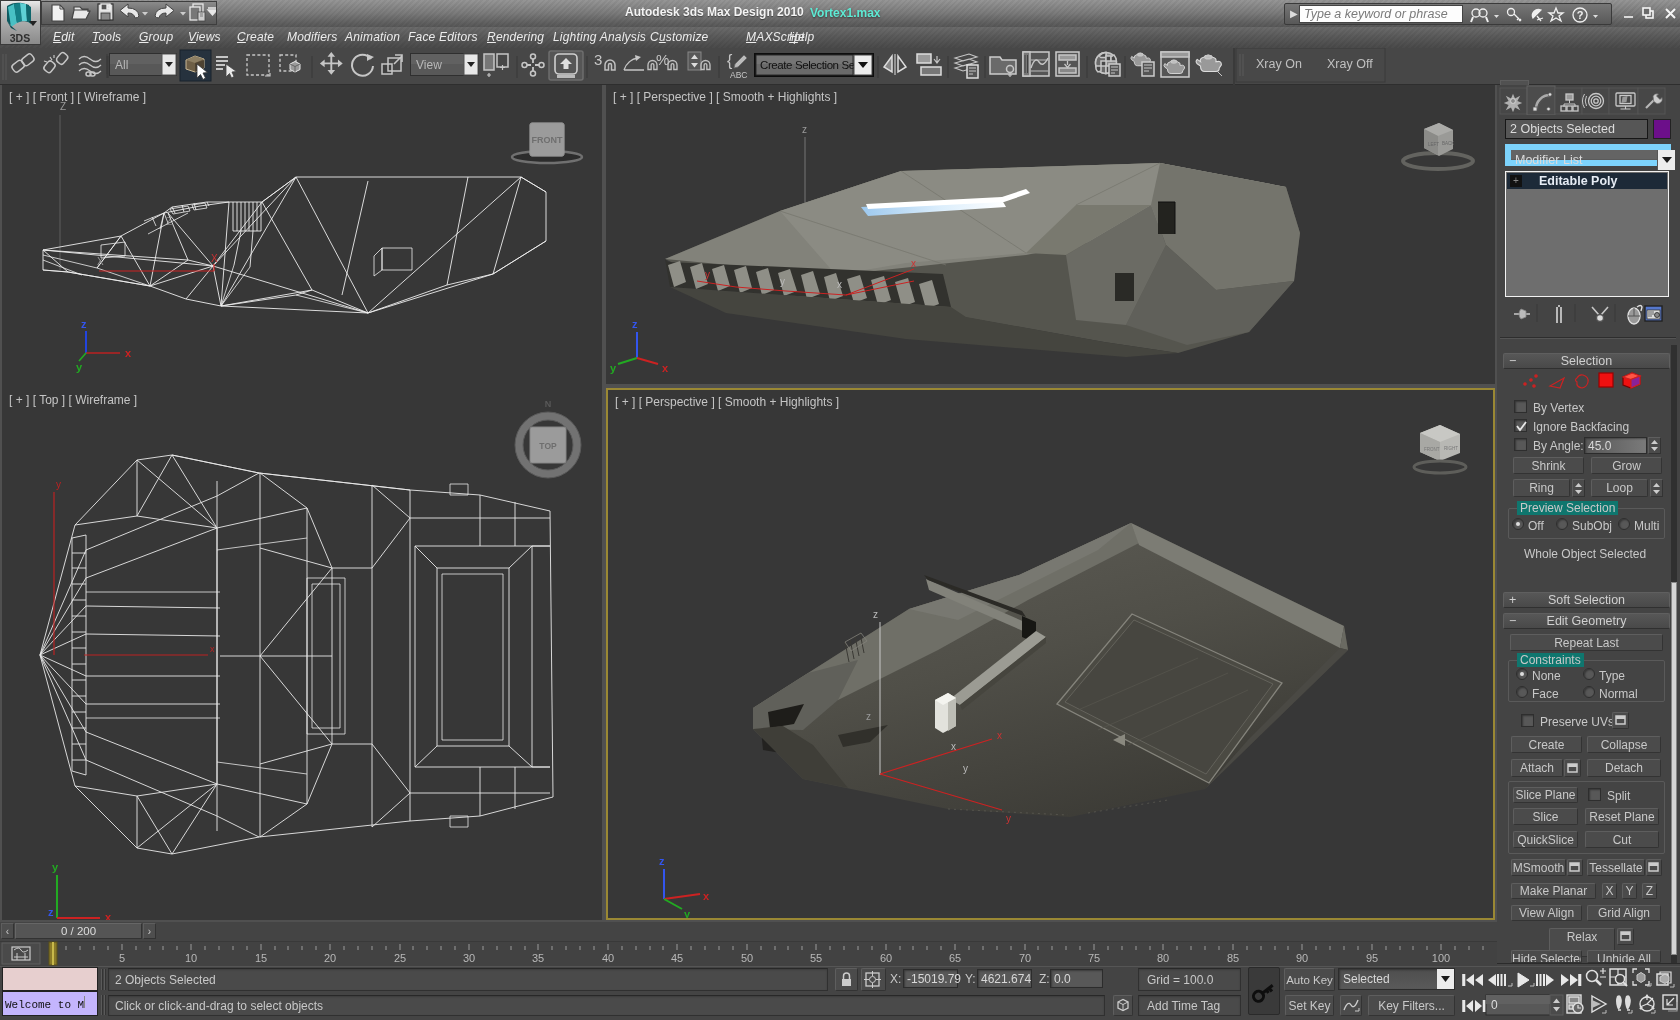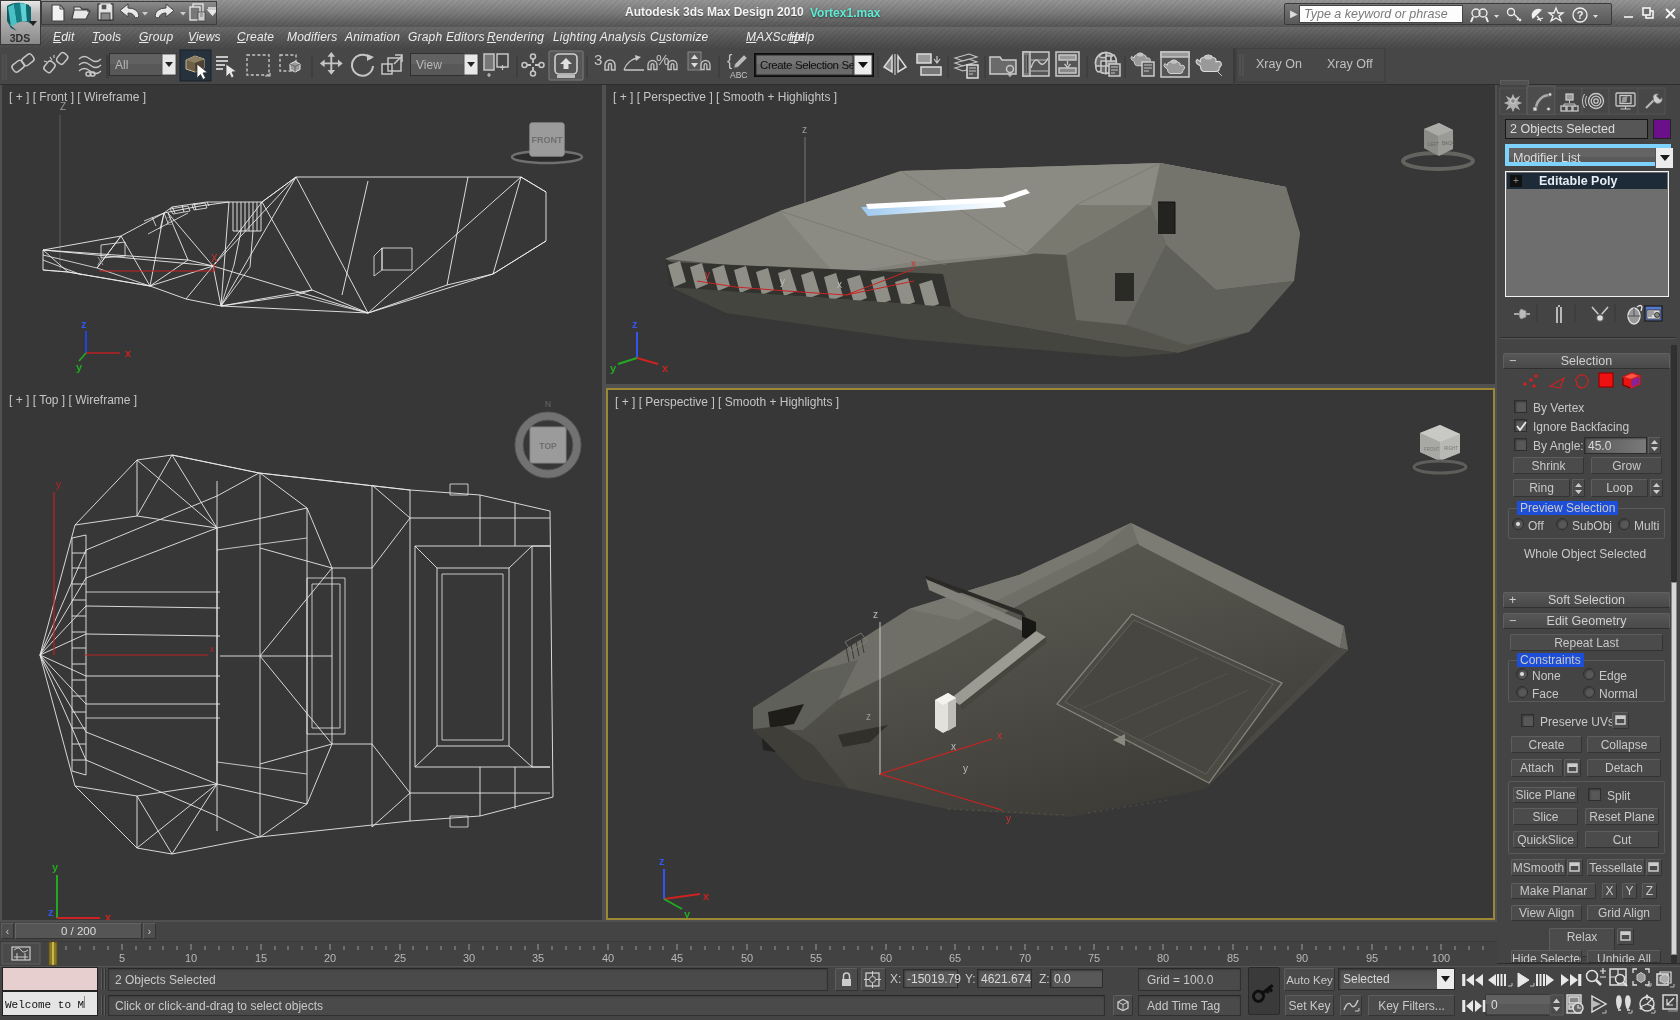--- a/index.html
+++ b/index.html
@@ -14,21 +14,21 @@
 .vplabel{position:absolute;left:7px;top:5px;color:#c5c5c5;font-size:12px;}
 #cmdpanel{left:1497px;top:85px;width:183px;height:880px;background:#444;}
 #timeslider{left:0;top:922px;width:1497px;height:19px;background:#444;}
 #ruler{left:0;top:941px;width:1497px;height:25px;background:#424242;border-top:1px solid #393939;}
 #statusbar{left:0;top:966px;width:1680px;height:54px;background:#444;border-top:1px solid #555;}
 .sunken{background:#4a4a4a;border:1px solid #303030;border-top-color:#282828;box-shadow:inset 0 1px 2px rgba(0,0,0,0.2);}
 .btn{position:absolute;background:#4b4b4b;border:1px solid #5e5e5e;border-bottom-color:#333;border-right-color:#333;border-radius:2px;color:#c8c8c8;text-align:center;font-size:12px;}
 .rollhdr{position:absolute;background:linear-gradient(#575757,#494949);border:1px solid #5f5f5f;border-bottom-color:#303030;border-radius:2px;color:#d0d0d0;text-align:center;font-size:12.5px;height:16px;line-height:15px;}
 .rollhdr .pm{position:absolute;left:5px;top:0;}
 .grpbox{position:absolute;border:1px solid #5a5a5a;border-radius:2px;}
-.grplabel{position:absolute;top:-8px;left:8px;background:#1d4ed8;padding:0 3px;font-size:12px;color:#c8c8c8;}
+.grplabel{position:absolute;top:-8px;left:8px;background:#0f766e;padding:0 3px;font-size:12px;color:#c8c8c8;}
 .chk{position:absolute;width:13px;height:13px;background:#585858;border:1px solid #2e2e2e;box-shadow:inset 1px 1px 2px rgba(0,0,0,0.4);}
 .radio{position:absolute;width:12px;height:12px;border-radius:50%;background:#585858;border:1px solid #2e2e2e;box-shadow:inset 1px 1px 2px rgba(0,0,0,0.4);}
 .lbl{position:absolute;font-size:12px;color:#c8c8c8;white-space:nowrap;}
 .fld{position:absolute;background:#585858;border:1px solid #2c2c2c;color:#d8d8d8;font-size:12px;box-shadow:inset 1px 1px 2px rgba(0,0,0,0.35);}
 .spin{position:absolute;width:13px;background:#4b4b4b;border:1px solid #5e5e5e;border-bottom-color:#333;border-right-color:#333;}
 </style></head>
 <body>
 <div id="titlebar" class="abs"></div>
 
 <div class="abs" style="left:0px;top:0px;width:41px;height:45px;background:linear-gradient(#e8e8e8,#b9b9b9 30%,#8a8a8a);border:1px solid #3a3a3a;z-index:30;">
@@ -103,21 +103,21 @@
 </svg>
 <div id="menubar" class="abs"></div>
 <div id="menuitems">
  <span class="menuitem" style="left:53px;top:30px;"><u>E</u>dit</span>
  <span class="menuitem" style="left:92px;top:30px;"><u>T</u>ools</span>
  <span class="menuitem" style="left:139px;top:30px;"><u>G</u>roup</span>
  <span class="menuitem" style="left:188px;top:30px;"><u>V</u>iews</span>
  <span class="menuitem" style="left:237px;top:30px;"><u>C</u>reate</span>
  <span class="menuitem" style="left:287px;top:30px;">Modifiers</span>
  <span class="menuitem" style="left:345px;top:30px;">Animation</span>
- <span class="menuitem" style="left:408px;top:30px;">Graph Editors</span>
+ <span class="menuitem" style="left:408px;top:30px;">Face Editors</span>
  <span class="menuitem" style="left:487px;top:30px;"><u>R</u>endering</span>
  <span class="menuitem" style="left:553px;top:30px;">Lighting Analysis</span>
  <span class="menuitem" style="left:650px;top:30px;">C<u>u</u>stomize</span>
  <span class="menuitem" style="left:718px;top:30px;margin-left:28px;"><u>M</u>AXScript</span>
  <span class="menuitem" style="left:789px;top:30px;"><u>H</u>elp</span>
 </div>
 <div id="toolbar" class="abs"></div>
 <svg class="abs" style="left:0;top:48px;" width="1680" height="37">
  <defs>
   <g id="magnet">
@@ -645,21 +645,21 @@
   <g transform="translate(147,9)">
           <path d="M2 14 l9 -9" stroke-width="2.2" stroke="#b8b8b8"></path>
           <path d="M9 2 q2 -3 5.5 -2 l-2 2 l3.5 3.5 l2 -2 q1 3.5 -2 5.5 q-3 2 -5.5 -1 l-0.8 -0.8 z" fill="#ccc" stroke="#666" stroke-width="0.7"></path>
         </g>
  </g>
 </svg>
 
 <div class="abs" style="left:1505px;top:119px;width:143px;height:20px;background:#565656;border:1px solid #171717;color:#dcdcdc;padding:2px 0 0 4px;font-size:12.5px;">2 Objects Selected</div>
 <div class="abs" style="left:1653px;top:119px;width:18px;height:20px;background:#6c0f8a;border:1px solid #222;"></div>
 
-<div class="abs" style="left:1505px;top:144px;width:166px;height:22px;background:#5a5a5a;border:4px solid #7dd3fc;">
+<div class="abs" style="left:1505px;top:144px;width:166px;height:22px;background:#5a5a5a;border:6px solid #7dd3fc;">
  <div class="abs" style="left:0;top:0;width:164px;height:9px;background:#646464;"></div>
  <span class="abs" style="left:4px;top:3px;color:#dcdcdc;font-size:12.5px;">Modifier List</span>
  <div class="abs" style="left:146px;top:0px;width:18px;height:20px;background:#ececec;border-left:1px solid #555;">
   <svg width="18" height="20">
           <path d="M4 7 l10 0 l-5 6 z" fill="#1a1a1a"></path>
         </svg>
  </div>
 </div>
 
 <div class="abs" style="left:1505px;top:171px;width:164px;height:126px;background:#6e6e6e;border:1px solid #f2f2f2;">
@@ -762,21 +762,21 @@
 <div class="rollhdr" style="left:1503px;top:613px;width:167px;"><span class="pm">−</span>Edit Geometry</div>
 <div class="btn" style="left:1510px;top:634px;width:153px;height:17px;line-height:16px;">Repeat Last</div>
 <div class="grpbox" style="left:1508px;top:660px;width:157px;height:42px;">
       <span class="grplabel">Constraints</span>
     </div>
 <div class="radio" style="left:1516px;top:668px;">
       <div class="abs" style="left:3px;top:3px;width:4px;height:4px;border-radius:50%;background:#ddd;"></div>
     </div>
     <span class="lbl" style="left:1532px;top:669px;">None</span>
 <div class="radio" style="left:1583px;top:668px;"></div>
-    <span class="lbl" style="left:1599px;top:669px;">Edge</span>
+    <span class="lbl" style="left:1599px;top:669px;">Type</span>
 <div class="radio" style="left:1516px;top:686px;"></div>
     <span class="lbl" style="left:1532px;top:687px;">Face</span>
 <div class="radio" style="left:1583px;top:686px;"></div>
     <span class="lbl" style="left:1599px;top:687px;">Normal</span>
 <div class="chk" style="left:1521px;top:714px;"></div>
     <span class="lbl" style="left:1540px;top:715px;">Preserve UVs</span>
 <div class="btn" style="left:1612px;top:712px;width:17px;height:17px;"><svg width="15" height="15">
         <rect x="3" y="3" width="9" height="8" fill="none" stroke="#ccc" stroke-width="1.5"></rect>
         <rect x="3" y="3" width="9" height="3" fill="#ccc"></rect>
       </svg></div>
@@ -857,21 +857,21 @@
       <text x="1302" y="21">90</text>
       <text x="1372" y="21">95</text>
       <text x="1441" y="21">100</text>
  </g>
  <rect x="49" y="1" width="8" height="23" fill="#8a7a28" stroke="#5a5018"></rect>
  <rect x="52" y="1" width="2" height="23" fill="#c8b84a"></rect>
 </svg>
 <div id="statusbar" class="abs"></div>
 
 <div class="abs" style="left:2px;top:967px;width:96px;height:24px;background:#e7cfcf;border:1px solid #222;"></div>
-<div class="abs" style="left:2px;top:991px;width:96px;height:25px;background:#e5e5e5;border:1px solid #222;font-family:'Liberation Mono',monospace;font-size:11px;color:#111;padding:4px 0 0 2px;white-space:nowrap;overflow:hidden;">Welcome to M<span style="display:inline-block;width:8px;border-left:1px solid #888;height:12px;"></span></div>
+<div class="abs" style="left:2px;top:991px;width:96px;height:25px;background:#c4b5fd;border:1px solid #222;font-family:'Liberation Mono',monospace;font-size:11px;color:#111;padding:4px 0 0 2px;white-space:nowrap;overflow:hidden;">Welcome to M<span style="display:inline-block;width:8px;border-left:1px solid #888;height:12px;"></span></div>
 
 <div class="abs" style="left:101px;top:969px;width:2px;height:21px;border-left:1px solid #5a5a5a;border-right:1px solid #333;"></div>
 <div class="abs" style="left:104px;top:969px;width:2px;height:21px;border-left:1px solid #5a5a5a;border-right:1px solid #333;"></div>
 <div class="abs" style="left:101px;top:995px;width:2px;height:20px;border-left:1px solid #5a5a5a;border-right:1px solid #333;"></div>
 <div class="abs" style="left:104px;top:995px;width:2px;height:20px;border-left:1px solid #5a5a5a;border-right:1px solid #333;"></div>
 <div class="sunken abs" style="left:108px;top:968px;width:720px;height:23px;color:#c8c8c8;font-size:12px;padding:4px 0 0 6px;">2 Objects Selected</div>
 <div class="btn" style="left:835px;top:968px;width:23px;height:23px;"><svg width="21" height="21">
       <rect x="6" y="10" width="9" height="7" fill="#ccc"></rect>
       <path d="M7.5 10 v-3 a3 3 0 0 1 6 0 v3" fill="none" stroke="#ccc" stroke-width="1.5"></path>
     </svg></div>

